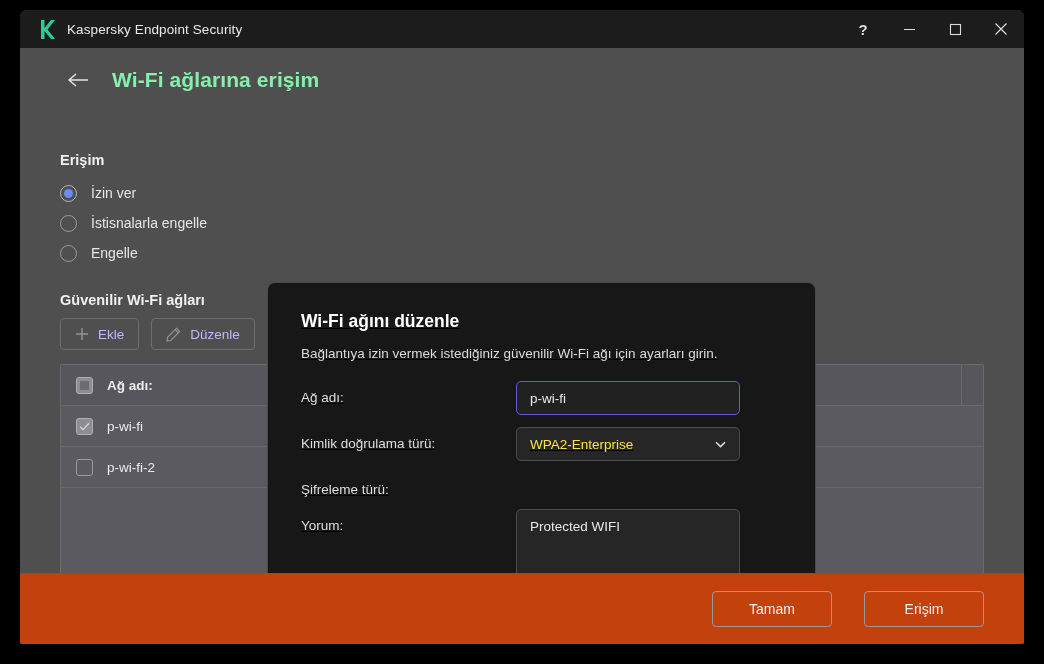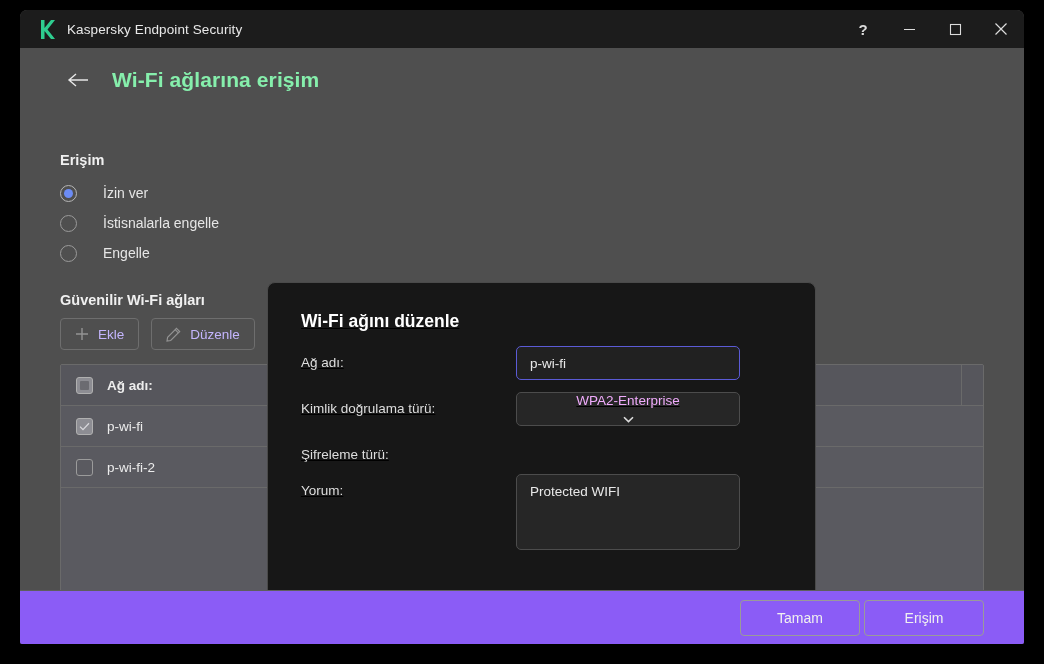--- a/index.html
+++ b/index.html
@@ -115,21 +115,21 @@
     font-size: 14.5px;
     font-weight: bold;
     margin-bottom: 10px;
   }
 
   
   #access-group { margin-bottom: 24px; }
   .radio-row {
     display: flex;
     align-items: center;
-    gap: 26px;
+    gap: 14px;
     height: 30px;
     cursor: default;
   }
   .radio-mark {
     width: 17px;
     height: 17px;
     border-radius: 50%;
     border: 1px solid #9a9a9a;
     flex: none;
     display: flex;
@@ -253,28 +253,28 @@
   }
   .checkbox.checked {
     background: #8d8d93;
     border-color: #b0b0b0;
   }
   .checkbox.checked svg { display: block; }
   #table-filler { flex: 1; background: #5a5a60; }
 
   
   #window-footer {
-    height: 54px;
-    flex: none;
-    background: #8b5cf6;
+    height: 71px;
+    flex: none;
+    background: #c2410c;
     border-top: 1px solid #5e5e5e;
     display: flex;
     align-items: center;
     justify-content: flex-end;
-    gap: 4px;
+    gap: 32px;
     padding-right: 40px;
   }
   .footer-button {
     width: 120px;
     height: 36px;
     border: 1px solid #9a9a9a;
     border-radius: 4px;
     background: transparent;
     color: #f0f0f0;
     font-size: 14px;
@@ -338,28 +338,27 @@
     font-family: "Liberation Sans", sans-serif;
     padding: 0 13px;
     outline: none;
   }
   .select-input {
     width: 224px;
     height: 34px;
     background: #262626;
     border: 1px solid #4c4c4c;
     border-radius: 5px;
-    color: #f0abfc;
+    color: #fde047;
     font-size: 13.5px;
     padding: 0 13px;
     display: flex;
     align-items: center;
     justify-content: space-between;
     cursor: default;
-    flex-direction: column;
   }
   .select-input .chev { color: #dcdcdc; font-size: 10px; }
   .textarea-input {
     width: 224px;
     height: 76px;
     background: #262626;
     border: 1px solid #4c4c4c;
     border-radius: 5px;
     color: #e8e8e8;
     font-size: 13.5px;
@@ -490,20 +489,21 @@
         <div class="cell-name">p-wi-fi-2</div>
         <div class="cell-comment">Protected WIFI 2</div>
       </div>
 
       <div id="table-filler"></div>
     </div>
 
     <div id="modal-dialog">
       <div id="dialog-body">
         <div id="dialog-title">Wi-Fi ağını düzenle</div>
+        <div id="dialog-subtitle">Bağlantıya izin vermek istediğiniz güvenilir Wi-Fi ağı için ayarları girin.</div>
 
         <div class="form-row">
           <div class="form-label">Ağ adı:</div>
           <div class="form-field">
             <input class="text-input" type="text" value="p-wi-fi" style="">
           </div>
         </div>
 
         <div class="form-row">
           <div class="form-label">Kimlik doğrulama türü:</div>

